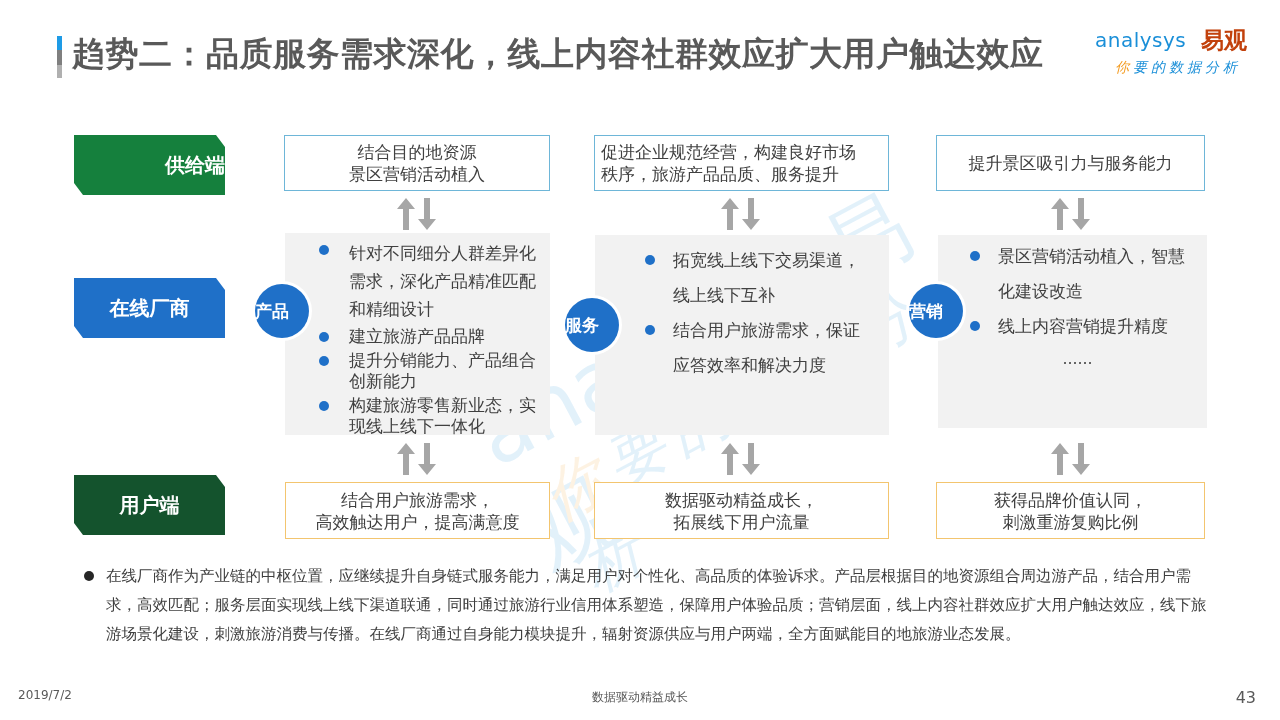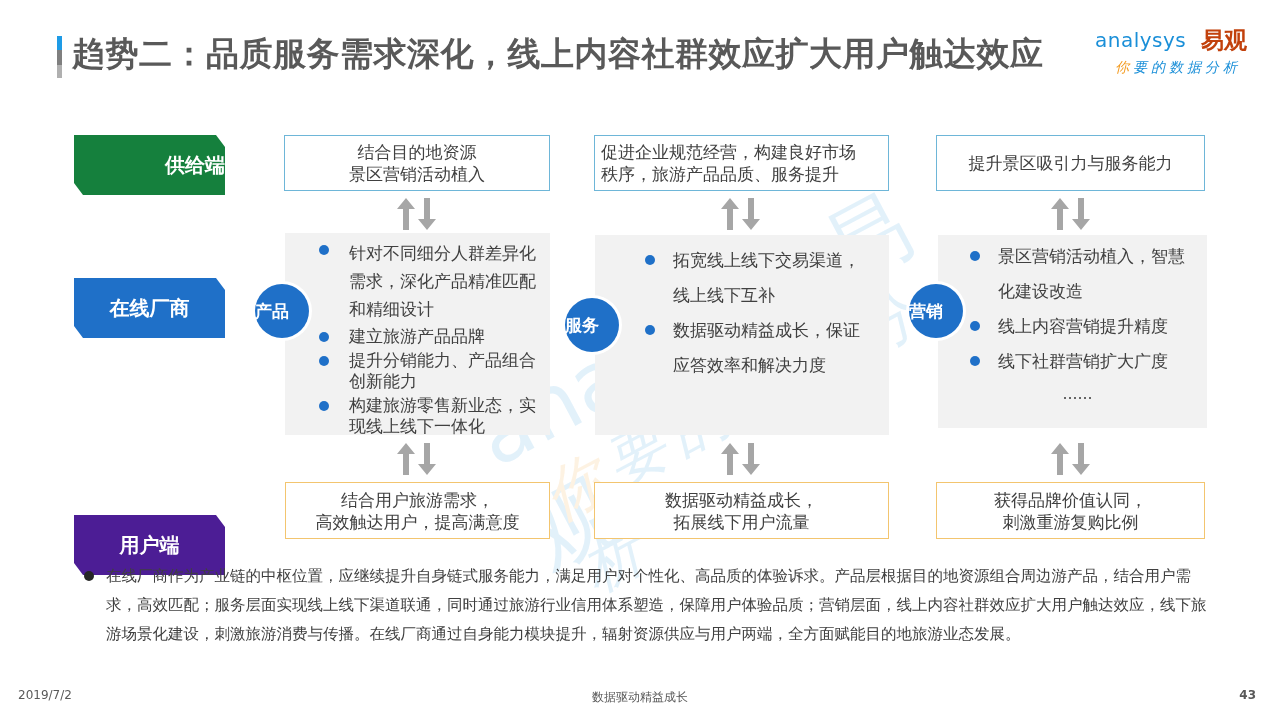--- a/index.html
+++ b/index.html
@@ -31,21 +31,21 @@
   .watermark .wm-cn .accent { color: #f39a1e; }
 
   .tab {
     position: absolute; left: 74px; width: 151px; height: 60px;
     color: #ffffff; font-size: 20px; font-weight: bold;
     display: flex; align-items: center; justify-content: center;
     clip-path: polygon(0 0, calc(100% - 9px) 0, 100% 12px, 100% 100%, 9px 100%, 0 calc(100% - 12px));
   }
   .tab.supply { top: 135px; background: #15803d; justify-content: flex-end; }
   .tab.vendor { top: 278px; background: #1f70c8; }
-  .tab.user   { top: 475px; background: #4c1d95; margin-top: 40px; }
+  .tab.user   { top: 475px; background: #14532d; }
 
   .top-box, .bottom-box {
     position: absolute; background: #ffffff;
     display: flex; align-items: center; justify-content: center; text-align: center;
     font-size: 17px; line-height: 22px; color: #404040;
   }
   .top-box { top: 135px; height: 56px; border: 1.5px solid #6eb6d8; }
   .bottom-box { top: 482px; height: 57px; border: 1.5px solid #f3c56f; }
 
   .panel {
@@ -74,21 +74,21 @@
     position: absolute; left: 84px; top: 562px; width: 1130px;
     font-size: 15.5px; line-height: 29px; color: #404040;
   }
   .summary .bullet {
     position: absolute; left: 0; top: 9px; width: 10px; height: 10px; border-radius: 50%; background: #262626;
   }
   .summary .text { margin-left: 22px; display: block; }
 
   .footer-date { position: absolute; left: 18px; top: 688px; font-size: 12px; color: #595959; }
   .footer-center { position: absolute; left: 0; width: 1280px; top: 689px; text-align: center; font-size: 12px; color: #595959; }
-  .footer-page { position: absolute; right: 24px; top: 688px; font-size: 12px; color: #595959; font-weight: bold; }
+  .footer-page { position: absolute; right: 24px; top: 688px; font-size: 16px; color: #595959; }
 </style>
 </head>
 <body>
 
 <div class="title-bar"></div>
 <div class="title">趋势二：品质服务需求深化，线上内容社群效应扩大用户触达效应</div>
 
 <div class="logo">
   <span class="logo-en">analysys</span>
   <span class="logo-cn">易观</span>
@@ -171,21 +171,21 @@
     </svg>
 </div>
 <div class="panel" style="left:595px; top:235px; width:294px; height:200px;">
   <ul style="padding:8px 20px 0 78px;">
     <li style="line-height:35px;">
         <span class="dot" style="left:-28px; top:12px;"></span>
         <span class="txt">拓宽线上线下交易渠道，线上线下互补</span>
       </li>
     <li style="line-height:35px;">
         <span class="dot" style="left:-28px; top:12px;"></span>
-        <span class="txt">数据驱动精益成长，保证应答效率和解决力度</span>
+        <span class="txt">结合用户旅游需求，保证应答效率和解决力度</span>
       </li>
   </ul>
 </div>
 <div class="circle" style="left:565px; top:298px;">
     <span>服务</span>
   </div>
 <div class="arrows" style="left:720px; top:441px;">
   <svg viewBox="0 0 44 36">
       <path d="M10 2 L19 13 L13 13 L13 34 L7 34 L7 13 L1 13 Z" fill="#a6a6a6"></path>
       <path d="M28 2 L34 2 L34 23 L40 23 L31 34 L22 23 L28 23 Z" fill="#a6a6a6"></path>
@@ -211,24 +211,20 @@
 </div>
 <div class="panel" style="left:938px; top:235px; width:269px; height:193px;">
   <ul style="padding:4px 18px 0 60px;">
     <li style="line-height:35px;">
         <span class="dot" style="left:-28px; top:12px;"></span>
         <span class="txt">景区营销活动植入，智慧化建设改造</span>
       </li>
     <li style="line-height:35px;">
         <span class="dot" style="left:-28px; top:12px;"></span>
         <span class="txt">线上内容营销提升精度</span>
-      </li>
-    <li style="line-height:35px;">
-        <span class="dot" style="left:-28px; top:12px;"></span>
-        <span class="txt">线下社群营销扩大广度</span>
       </li>
   </ul>
   <div style="text-align:center; font-size:15px; line-height:30px; padding-left:10px;">……</div>
 </div>
 <div class="circle" style="left:909px; top:284px;">
     <span>营销</span>
   </div>
 <div class="arrows" style="left:1050px; top:441px;">
   <svg viewBox="0 0 44 36">
       <path d="M10 2 L19 13 L13 13 L13 34 L7 34 L7 13 L1 13 Z" fill="#a6a6a6"></path>

